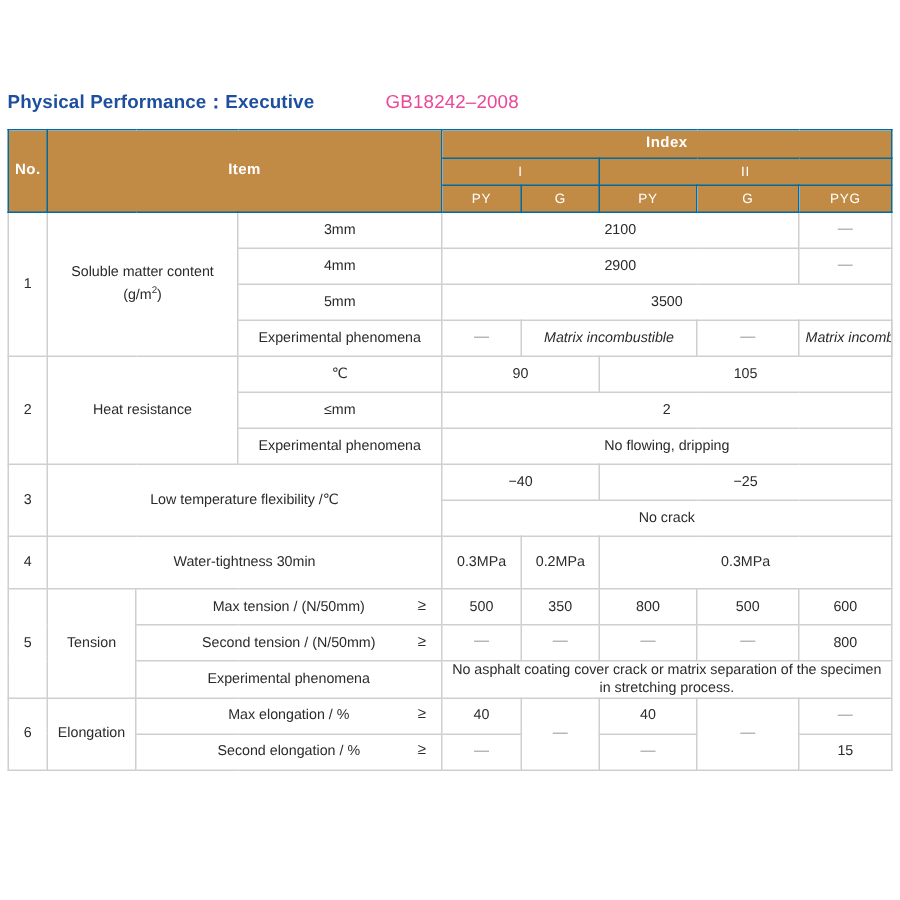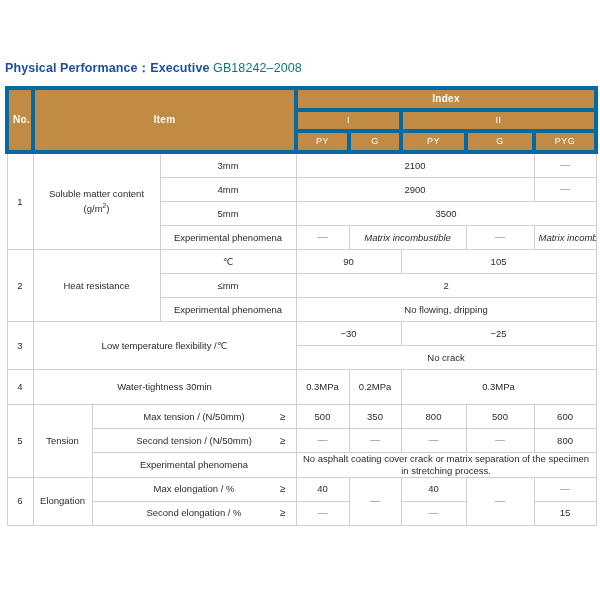--- a/index.html
+++ b/index.html
@@ -8,21 +8,21 @@
     font-family:"Liberation Sans","DejaVu Sans",sans-serif;
     -webkit-font-smoothing:antialiased;
   }
   .page{position:relative;width:600px;height:600px;box-sizing:border-box;}
 
   .title{
     position:absolute;left:5px;top:60px;
     font-size:12.5px;font-weight:bold;color:#1d4f9e;letter-spacing:.1px;
     white-space:nowrap;
   }
-  .title .std{font-weight:normal;color:#0f766e;}
+  .title .std{font-weight:normal;color:#ec4899;margin-left:44px;}
 
   table.spec{
     position:absolute;left:5px;top:86px;
     width:590px;
     border-collapse:collapse;
     table-layout:fixed;
     font-size:9.5px;
     color:#2b2b2b;
   }
   table.spec td,table.spec th{
@@ -30,21 +30,21 @@
     padding:0 4px;
     text-align:center;
     vertical-align:middle;
     font-weight:normal;
     line-height:1.25;
     overflow:hidden;
   }
   table.spec th.hd{
     background:#c18a45;
     color:#ffffff;
-    border:4px solid #0369a1;
+    border:1px solid #0369a1;
     font-weight:bold;
     font-size:10px;
     letter-spacing:.3px;
   }
   table.spec th.hd.sub{font-weight:normal;font-size:9px;letter-spacing:.5px;}
   td.row-h{height:23px;}
   td.tall{height:34px;}
   .lbl{text-align:left;padding-left:9px;}
   .itemcell{position:relative;text-align:left;padding-left:9px;margin-left:36px;}
   .itemcell .ge{position:absolute;right:10px;top:50%;transform:translateY(-50%);font-size:10px;}
@@ -139,21 +139,21 @@
         <td colspan="5">2</td>
       </tr>
       <tr>
         <td class="row-h">Experimental phenomena</td>
         <td colspan="5">No flowing, dripping</td>
       </tr>
 
       <tr>
         <td class="row-h" rowspan="2">3</td>
         <td rowspan="2" colspan="3" class="lbl">Low temperature flexibility /℃</td>
-        <td class="row-h" colspan="2">−30</td>
+        <td class="row-h" colspan="2">−40</td>
         <td colspan="3">−25</td>
       </tr>
       <tr>
         <td class="row-h" colspan="5">No crack</td>
       </tr>
 
       <tr>
         <td class="tall">4</td>
         <td colspan="3" class="lbl">Water-tightness  30min</td>
         <td>0.3MPa</td>

